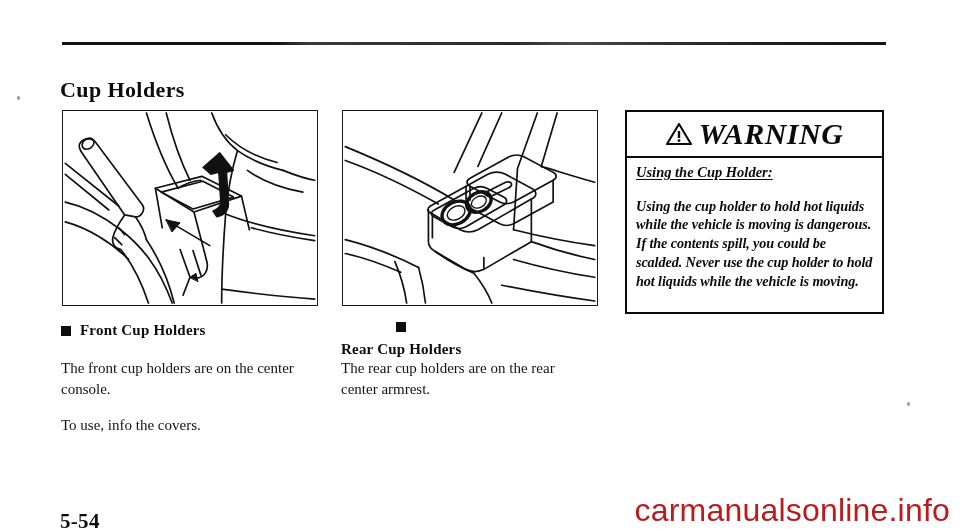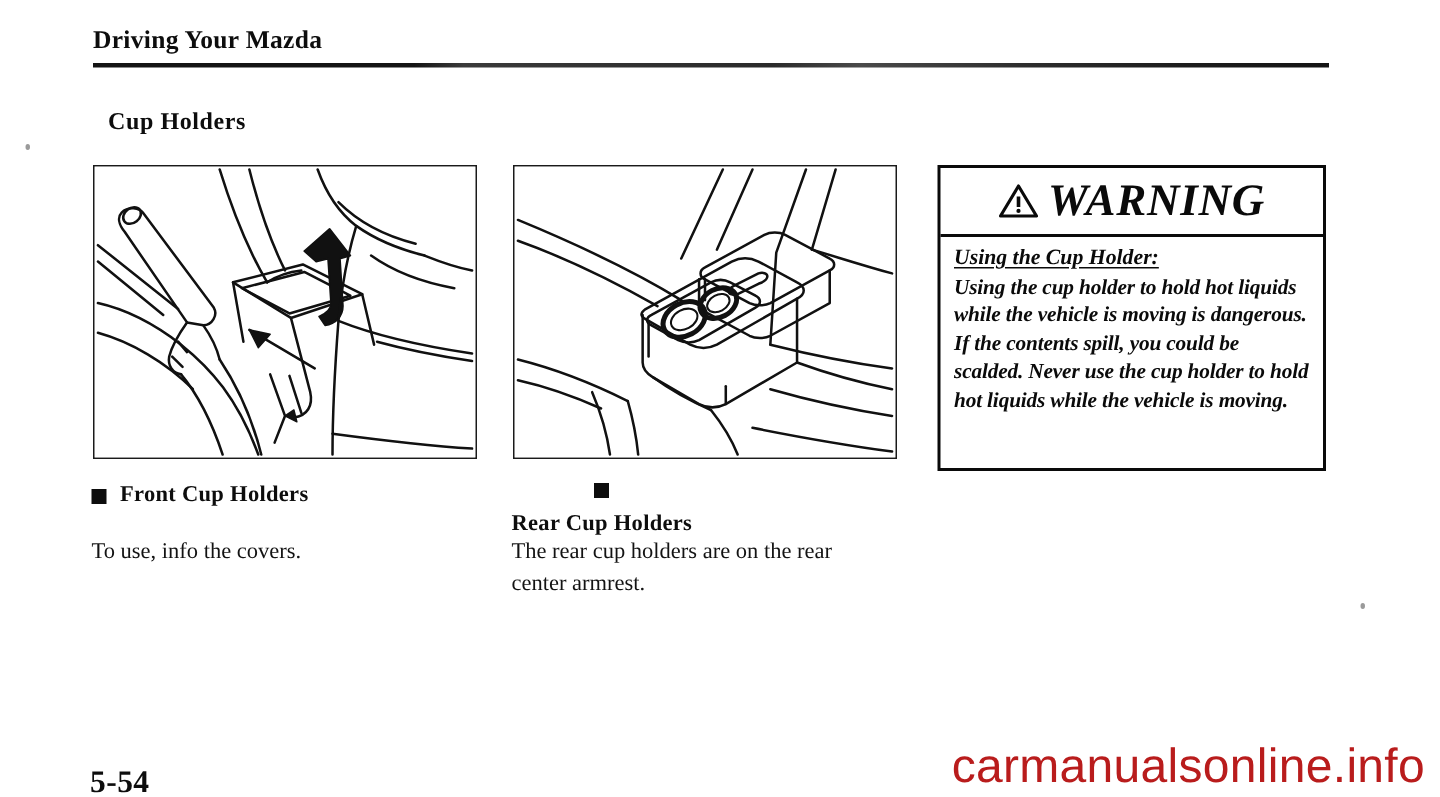--- a/index.html
+++ b/index.html
@@ -43,23 +43,23 @@
     background: linear-gradient(to right,
                 #141414 0%, #141414 26%,
                 #3a3a3a 30%, #2a2a2a 55%,
                 #4a4a4a 62%, #2e2e2e 75%,
                 #1d1d1d 88%, #141414 100%);
   }
 
   
   .section-title {
     position: absolute;
-    left: 72px;
+    left: 60px;
     top: 62px;
-    font-size: 16px;
+    font-size: 22px;
     font-weight: bold;
     letter-spacing: 0.4px;
     color: #0d0d0d;
     white-space: nowrap;
   }
 
   
   .figure {
     position: absolute;
     top: 110px;
@@ -109,21 +109,21 @@
     box-sizing: border-box;
   }
   .warning-subtitle {
     font-size: 14.5px;
     font-weight: bold;
     font-style: italic;
     text-decoration: underline;
     text-underline-offset: 1.5px;
     color: #0a0a0a;
     line-height: 1.28;
-    margin-bottom: 1px;
+    margin-bottom: 15px;
     white-space: nowrap;
   }
   .warning-text {
     font-size: 14.2px;
     font-weight: bold;
     font-style: italic;
     line-height: 1.33;
     color: #0a0a0a;
     letter-spacing: -0.1px;
   }
@@ -200,21 +200,20 @@
     border-radius: 50%;
   }
   #speck-left  { left: 17px; top: 96px;  width: 3px; height: 4px; }
   #speck-right { left: 907px; top: 402px; width: 3px; height: 4px; }
 </style>
 </head>
 <body>
 
 <div class="page">
 
-  <div class="running-head">Driving Your Mazda</div>
   <div class="header-rule"></div>
 
   <h1 class="section-title">Cup Holders</h1>
 
   <div class="speck" id="speck-left"></div>
   <div class="speck" id="speck-right"></div>
 
   <div class="figure" id="figure-front">
     <svg viewBox="0 0 256 196" xmlns="http://www.w3.org/2000/svg">
       <rect x="0" y="0" width="256" height="196" fill="#ffffff"></rect>
@@ -338,20 +337,21 @@
     <span class="bullet-square"></span>
     <span class="caption-label">Front Cup Holders</span>
   </div>
 
   <div class="caption" id="caption-rear">
     <span class="bullet-square"></span>
     <span class="caption-label">Rear Cup Holders</span>
   </div>
 
   <div class="bodycol" id="body-front">
+    <p>The front cup holders are on the center console.</p>
     <p>To use, info the covers.</p>
   </div>
 
   <div class="bodycol" id="body-rear">
     <p>The rear cup holders are on the rear center armrest.</p>
   </div>
 
   <div class="folio">5-54</div>
 
   <div class="watermark">carmanualsonline.info</div>

